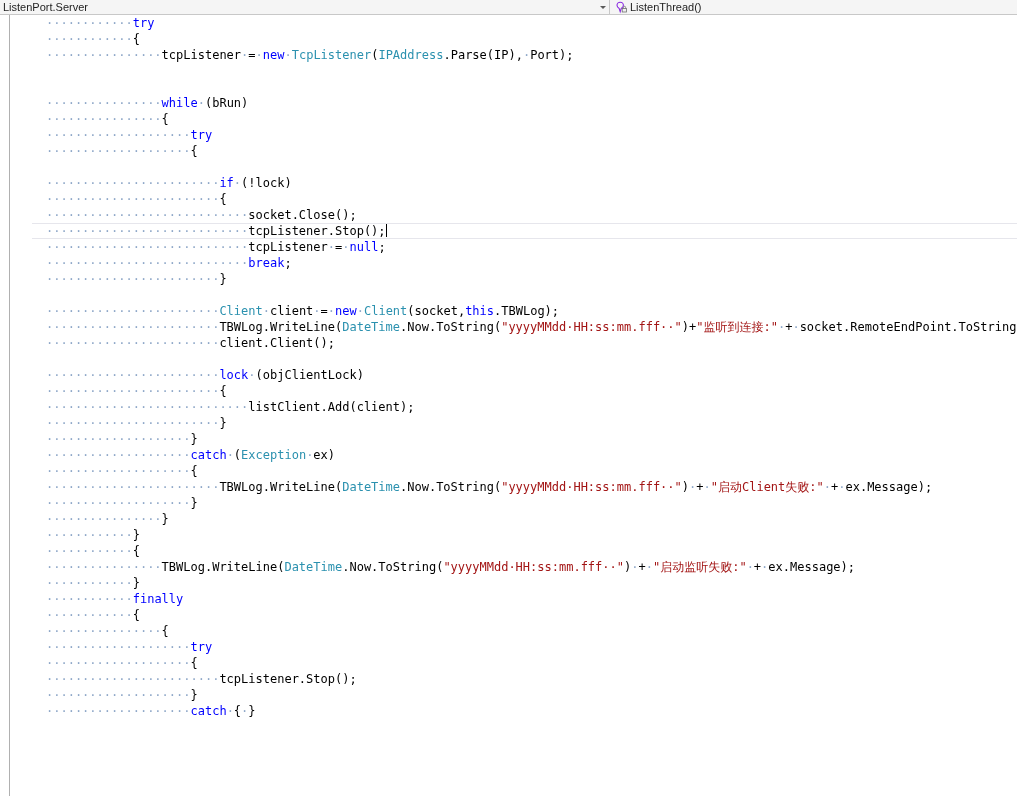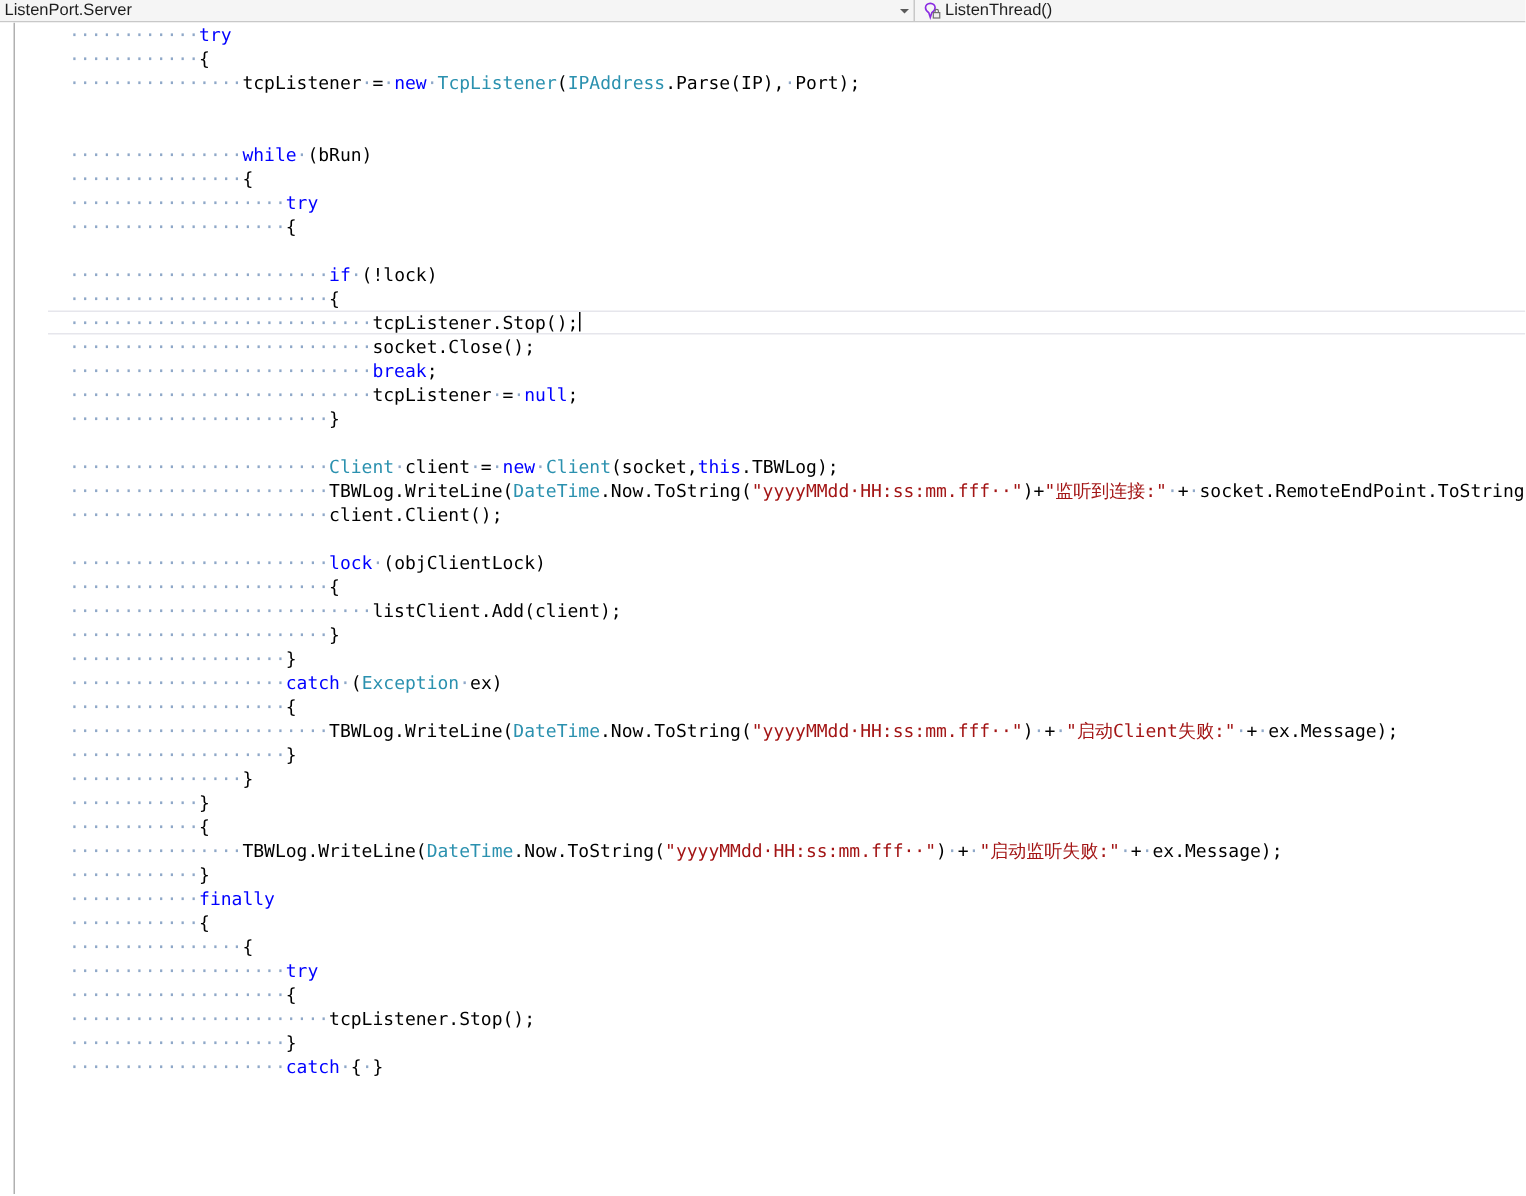--- a/index.html
+++ b/index.html
@@ -182,24 +182,24 @@
       <div class="code-line"><span class="txt"><span class="ws">················</span><span class="pl">tcpListener</span><span class="ws">·</span><span class="pl">=</span><span class="ws">·</span><span class="kw">new</span><span class="ws">·</span><span class="typ">TcpListener</span><span class="pl">(</span><span class="typ">IPAddress</span><span class="pl">.Parse(IP),</span><span class="ws">·</span><span class="pl">Port);</span></span></div>
       <div class="code-line"><span class="txt"></span></div>
       <div class="code-line"><span class="txt"></span></div>
       <div class="code-line"><span class="txt"><span class="ws">················</span><span class="kw">while</span><span class="ws">·</span><span class="pl">(bRun)</span></span></div>
       <div class="code-line"><span class="txt"><span class="ws">················</span><span class="pl">{</span></span></div>
       <div class="code-line"><span class="txt"><span class="ws">····················</span><span class="kw">try</span></span></div>
       <div class="code-line"><span class="txt"><span class="ws">····················</span><span class="pl">{</span></span></div>
       <div class="code-line"><span class="txt"></span></div>
       <div class="code-line"><span class="txt"><span class="ws">························</span><span class="kw">if</span><span class="ws">·</span><span class="pl">(!lock)</span></span></div>
       <div class="code-line"><span class="txt"><span class="ws">························</span><span class="pl">{</span></span></div>
+      <div class="code-line"><span class="txt"><span class="ws">····························</span><span class="pl">socket.Close();</span></span></div>
       <div class="code-line current"><span class="txt"><span class="ws">····························</span><span class="pl">tcpListener.Stop();</span></span><span class="caret"></span></div>
-      <div class="code-line"><span class="txt"><span class="ws">····························</span><span class="pl">socket.Close();</span></span></div>
+      <div class="code-line"><span class="txt"><span class="ws">····························</span><span class="pl">tcpListener</span><span class="ws">·</span><span class="pl">=</span><span class="ws">·</span><span class="kw">null</span><span class="pl">;</span></span></div>
       <div class="code-line"><span class="txt"><span class="ws">····························</span><span class="kw">break</span><span class="pl">;</span></span></div>
-      <div class="code-line"><span class="txt"><span class="ws">····························</span><span class="pl">tcpListener</span><span class="ws">·</span><span class="pl">=</span><span class="ws">·</span><span class="kw">null</span><span class="pl">;</span></span></div>
       <div class="code-line"><span class="txt"><span class="ws">························</span><span class="pl">}</span></span></div>
       <div class="code-line"><span class="txt"></span></div>
       <div class="code-line"><span class="txt"><span class="ws">························</span><span class="typ">Client</span><span class="ws">·</span><span class="pl">client</span><span class="ws">·</span><span class="pl">=</span><span class="ws">·</span><span class="kw">new</span><span class="ws">·</span><span class="typ">Client</span><span class="pl">(socket,</span><span class="kw">this</span><span class="pl">.TBWLog);</span></span></div>
       <div class="code-line"><span class="txt"><span class="ws">························</span><span class="pl">TBWLog.WriteLine(</span><span class="typ">DateTime</span><span class="pl">.Now.ToString(</span><span class="str">"yyyyMMdd·HH:ss:mm.fff··"</span><span class="pl">)+</span><span class="str">"监听到连接:"</span><span class="ws">·</span><span class="pl">+</span><span class="ws">·</span><span class="pl">socket.RemoteEndPoint.ToString());</span></span></div>
       <div class="code-line"><span class="txt"><span class="ws">························</span><span class="pl">client.Client();</span></span></div>
       <div class="code-line"><span class="txt"></span></div>
       <div class="code-line"><span class="txt"><span class="ws">························</span><span class="kw">lock</span><span class="ws">·</span><span class="pl">(objClientLock)</span></span></div>
       <div class="code-line"><span class="txt"><span class="ws">························</span><span class="pl">{</span></span></div>
       <div class="code-line"><span class="txt"><span class="ws">····························</span><span class="pl">listClient.Add(client);</span></span></div>
       <div class="code-line"><span class="txt"><span class="ws">························</span><span class="pl">}</span></span></div>

